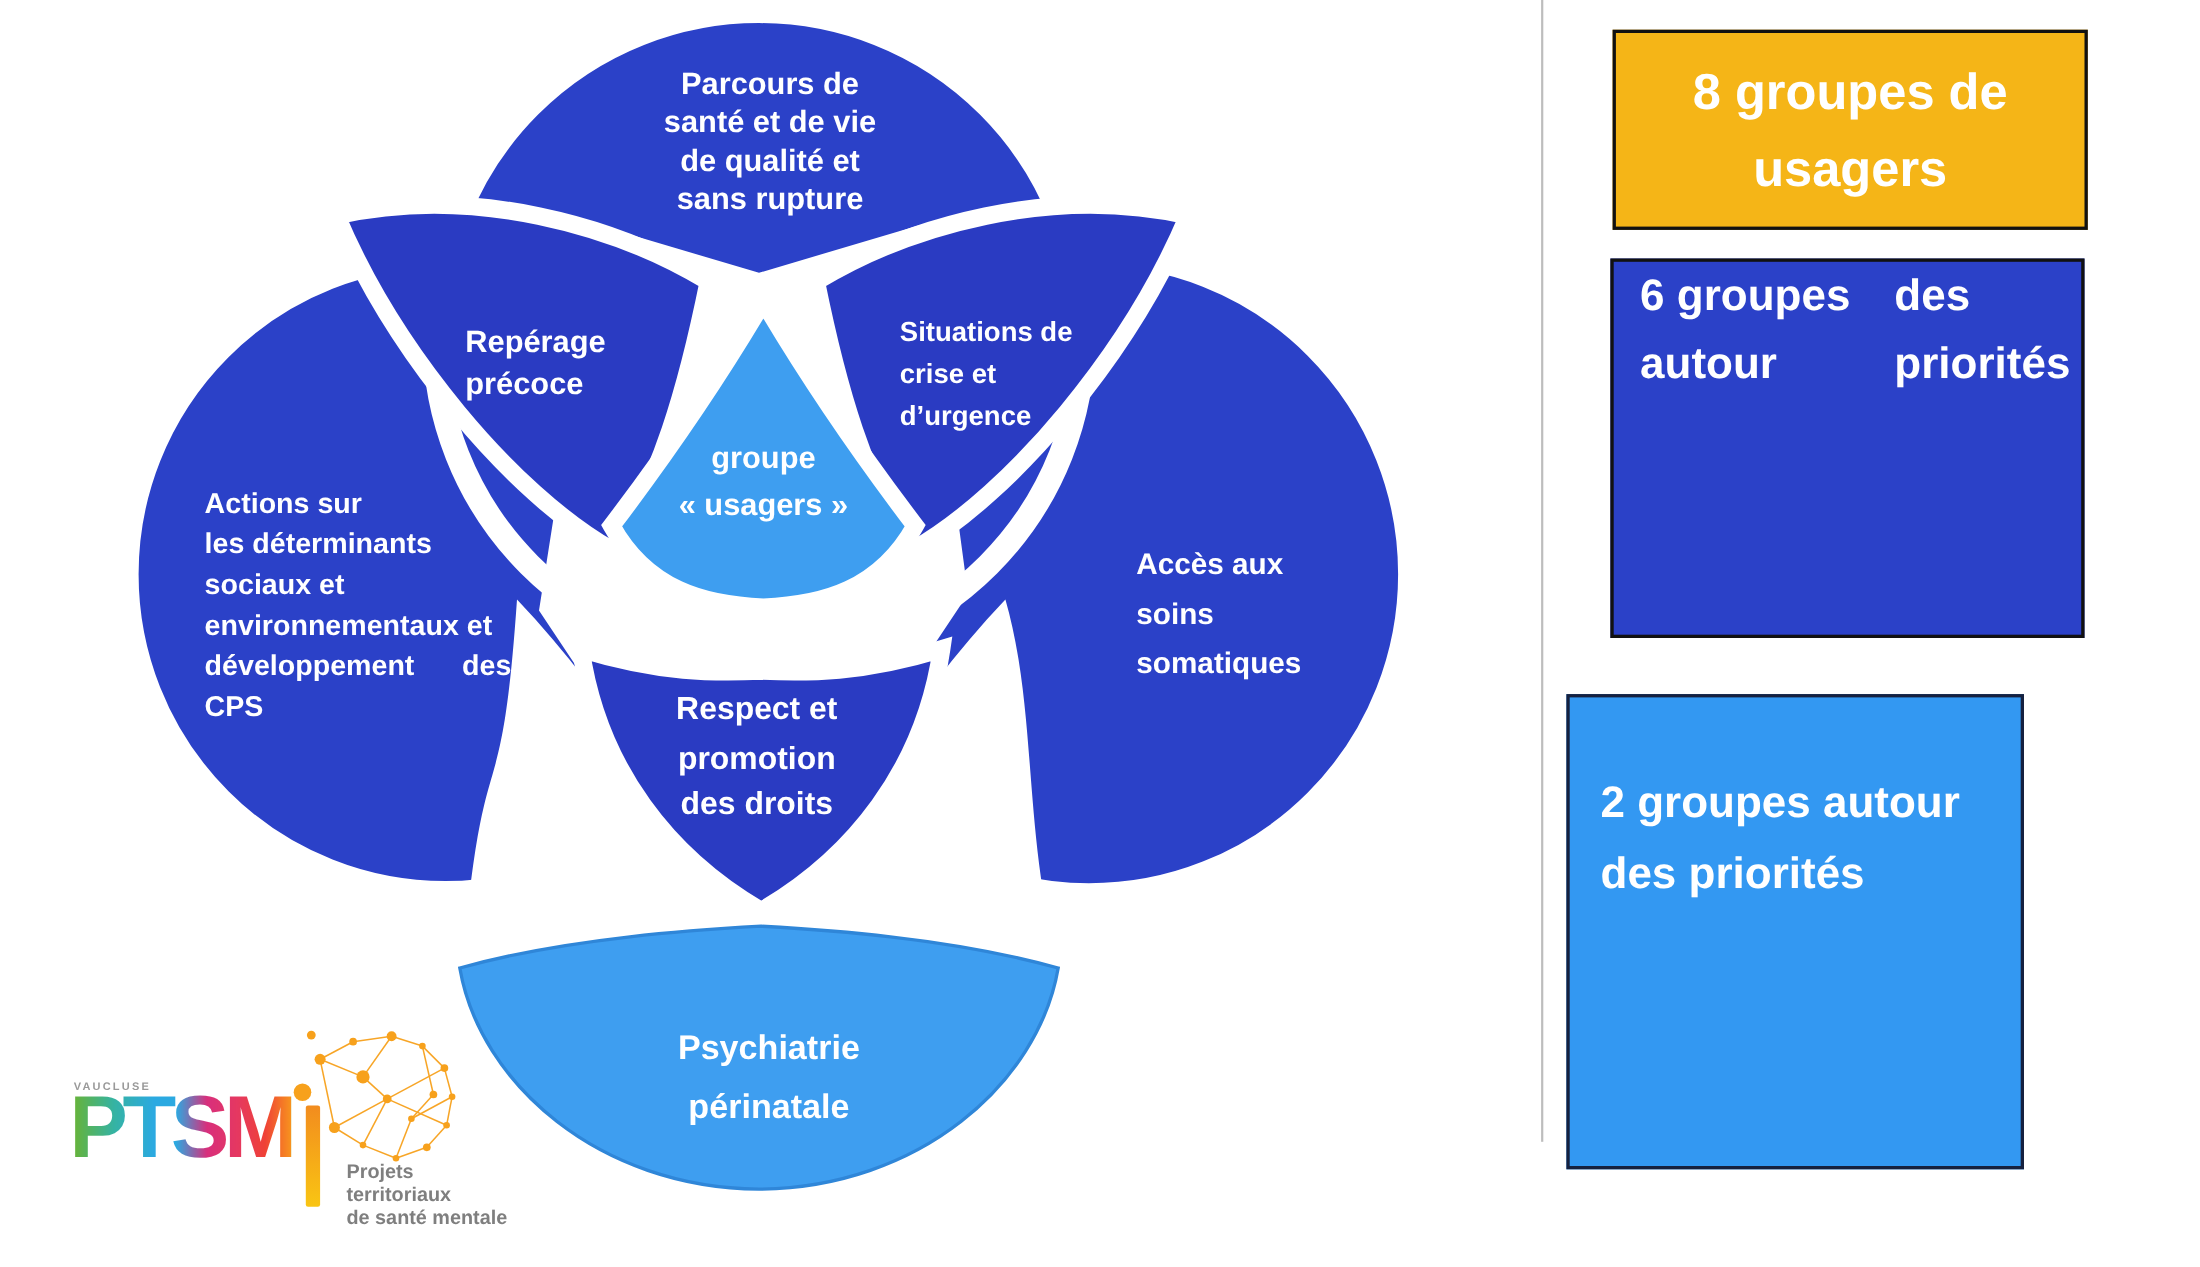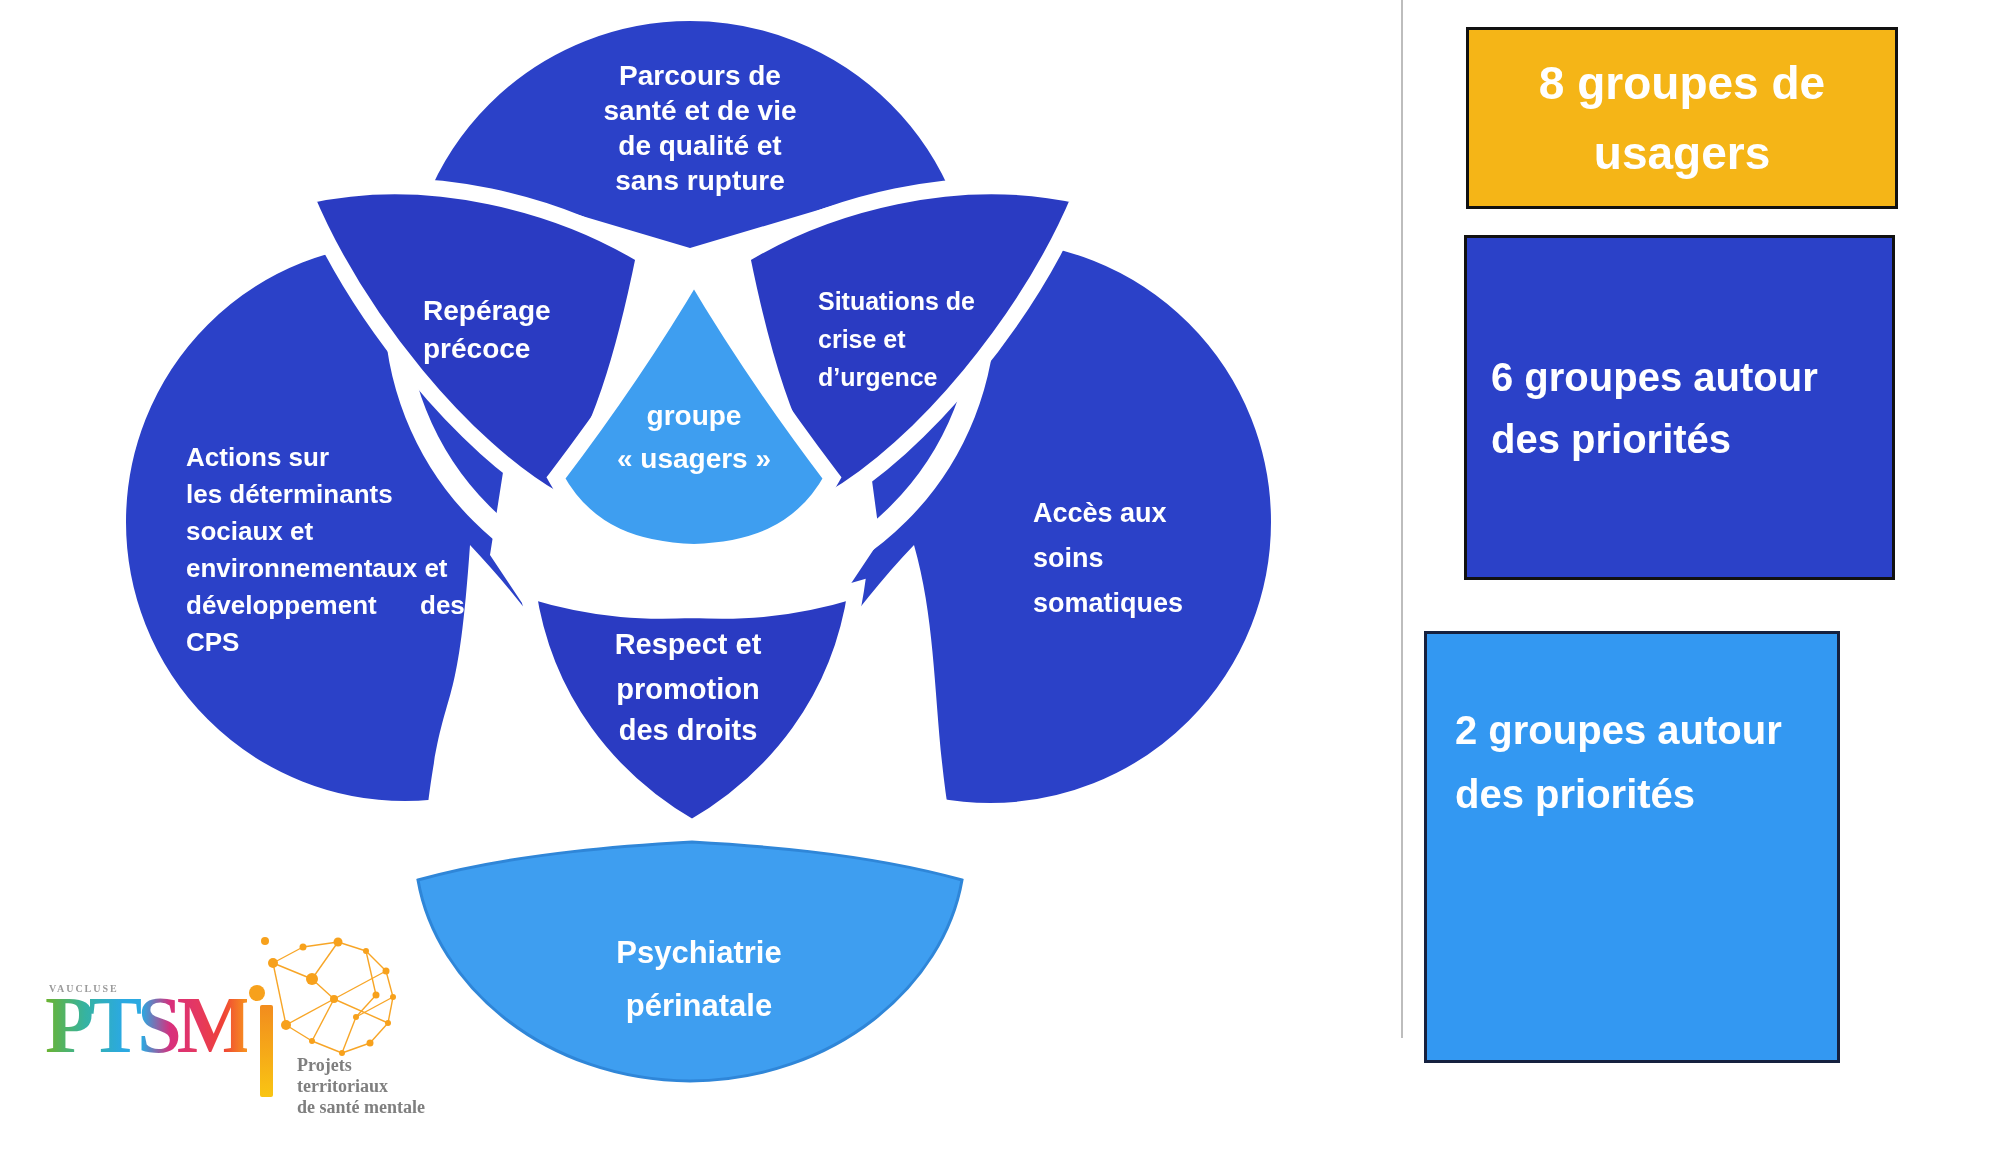--- a/index.html
+++ b/index.html
@@ -10,28 +10,28 @@
   #venn-svg{position:absolute;left:0;top:0;}
   .vlabel{fill:#ffffff;font-weight:bold;font-family:"Liberation Sans",sans-serif;}
 
   
   .divider{position:absolute;left:1401px;top:0;width:2px;height:1038px;background:#bdbdbd;}
   .panel-box{position:absolute;box-sizing:border-box;color:#fff;font-weight:bold;}
   .box-yellow{left:1466px;top:27px;width:432px;height:182px;background:#F5B517;border:3px solid #111;
     display:flex;flex-direction:column;align-items:center;justify-content:center;
     font-size:46px;line-height:70px;text-align:center;}
   .box-national{left:1464px;top:235px;width:431px;height:345px;background:#2B41C8;border:3px solid #111;
-    display:flex;flex-direction:column;justify-content:center;padding-left:24px;
+    display:flex;flex-direction:row;justify-content:center;padding-left:24px;
     font-size:40px;line-height:62px;}
   .box-departmental{left:1424px;top:631px;width:416px;height:432px;background:#3398F2;border:3px solid #16213f;
     display:flex;flex-direction:column;justify-content:flex-start;padding-left:28px;padding-top:64px;
     font-size:40px;line-height:64px;}
 
   
-  .logo{position:absolute;left:45px;top:975px;width:400px;height:175px;font-family:Liberation Serif, serif;}
+  .logo{position:absolute;left:63px;top:975px;width:400px;height:175px;}
   .logo-region{position:absolute;left:4px;top:8px;font-size:10px;letter-spacing:2px;color:#9a9a9a;font-weight:bold;}
   .logo-acronym{position:absolute;left:0px;top:10px;font-size:80px;font-weight:bold;letter-spacing:-5px;
     background:linear-gradient(90deg,#6CB32D 0%,#35B3A2 20%,#2BA9E1 38%,#2BA9E1 48%,#D82F7C 62%,#E53860 76%,#EF4136 88%,#F7941E 100%);
     -webkit-background-clip:text;background-clip:text;color:transparent;line-height:1;}
   .logo-bar{position:absolute;left:215px;top:30px;width:13px;height:92px;
     background:linear-gradient(180deg,#F28C1E 0%,#F9C513 100%);border-radius:2px;}
   .logo-net{position:absolute;left:198px;top:-48px;}
   .logo-caption{position:absolute;left:252px;top:80px;font-size:18px;line-height:21px;color:#7f7f7f;font-weight:bold;}
 </style>
 </head>

